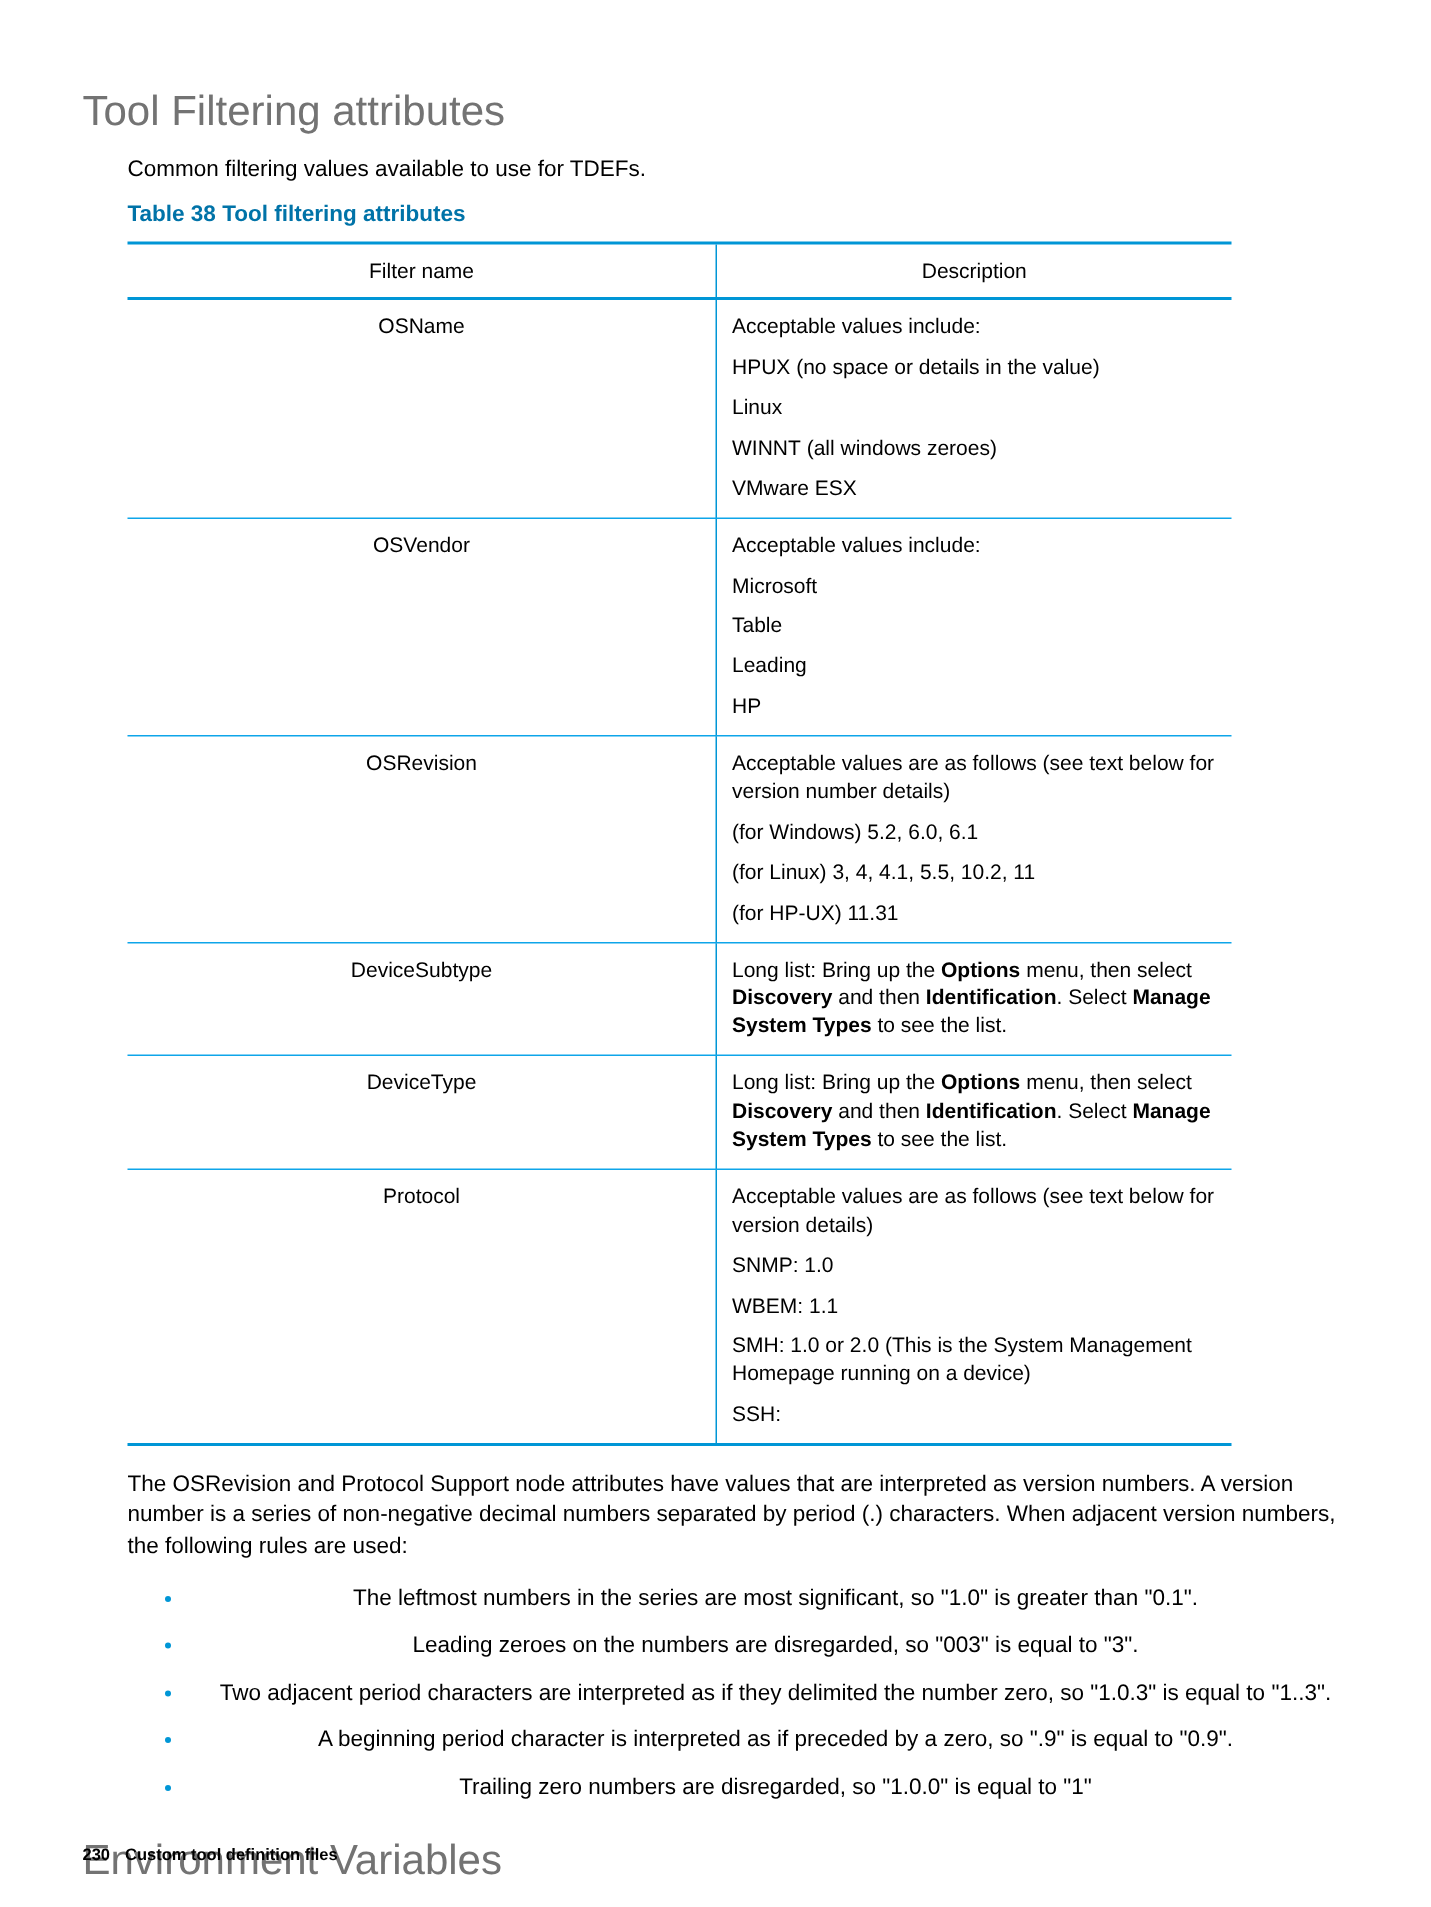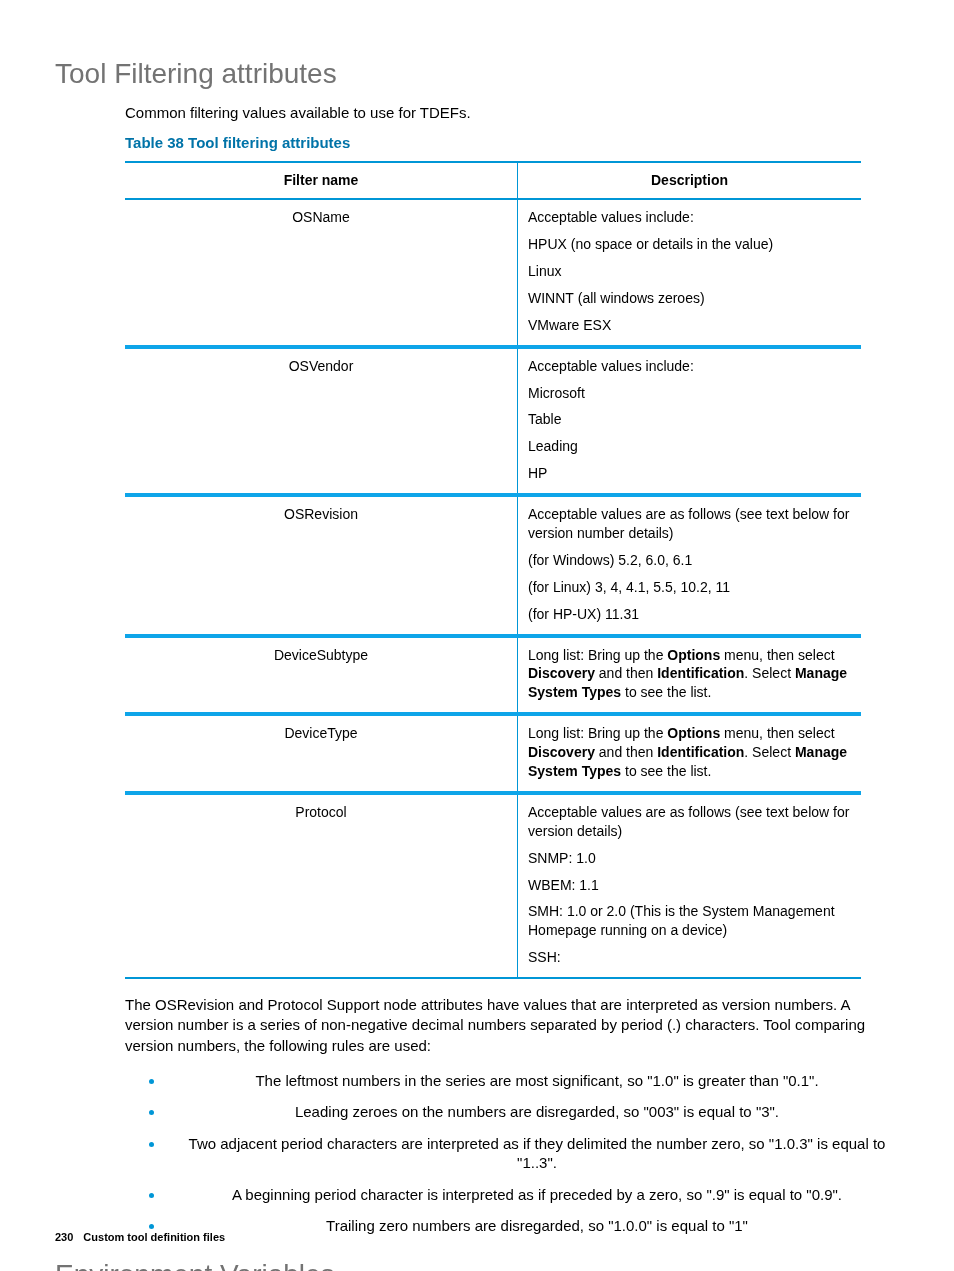--- a/index.html
+++ b/index.html
@@ -15,52 +15,52 @@
   }
   h1 {
     font-weight: 300;
     font-size: 28px;
     color: #737373;
     margin: 0 0 10px 0;
     font-family: "Arial Narrow", Arial, sans-serif;
     font-stretch: condensed;
   }
   .indent {
-    margin-left: 70px;
+    margin-left: 30px;
   }
   p.lead {
     margin: 6px 0 10px 0;
   }
   .caption {
     color: #0073a8;
     font-weight: bold;
     font-size: 15px;
     margin: 8px 0 8px 0;
   }
   table {
     border-collapse: collapse;
     width: 736px;
     margin-bottom: 16px;
   }
   table th {
     text-align: center;
-    font-weight: bold;
+    font-weight: normal;
     font-size: 14px;
     padding: 8px 6px;
     border-top: 2px solid #0096d6;
     border-bottom: 2px solid #0096d6;
   }
   table th:first-child, table td:first-child {
     border-right: 1px solid #0096d6;
   }
   table td {
     vertical-align: top;
     font-size: 14px;
     padding: 8px 10px 10px 10px;
-    border-bottom: 4px solid #0ea5e9;
+    border-bottom: 1px solid #0ea5e9;
   }
   table tbody tr:last-child td {
     border-bottom: 2px solid #0096d6;
   }
   td.fname {
     text-align: center;
     width: 372px;
   }
   td.desc p {
     margin: 0 0 8px 0;
@@ -159,21 +159,21 @@
           <p>Acceptable values are as follows (see text below for version details)</p>
           <p><span class="mono">SNMP: 1.0</span></p>
           <p><span class="mono">WBEM: 1.1</span></p>
           <p><span class="mono">SMH: 1.0 or 2.0</span><span> (This is the System Management Homepage running on a device)</span></p>
           <p><span class="mono">SSH:</span></p>
         </td>
       </tr>
     </tbody>
   </table>
 
-  <p>The OSRevision and Protocol Support node attributes have values that are interpreted as version numbers. A version number is a series of non-negative decimal numbers separated by period (.) characters. Tool comparing version numbers, the following rules are used:</p>
+  <p>The OSRevision and Protocol Support node attributes have values that are interpreted as version numbers. A version number is a series of non-negative decimal numbers separated by period (.) characters. When adjacent version numbers, the following rules are used:</p>
 
   <ul class="rules">
     <li>The leftmost numbers in the series are most significant, so "1.0" is greater than "0.1".</li>
     <li>Leading zeroes on the numbers are disregarded, so "003" is equal to "3".</li>
     <li>Two adjacent period characters are interpreted as if they delimited the number zero, so "1.0.3" is equal to "1..3".</li>
     <li>A beginning period character is interpreted as if preceded by a zero, so ".9" is equal to "0.9".</li>
     <li>Trailing zero numbers are disregarded, so "1.0.0" is equal to "1"</li>
   </ul>
 </div>
 

